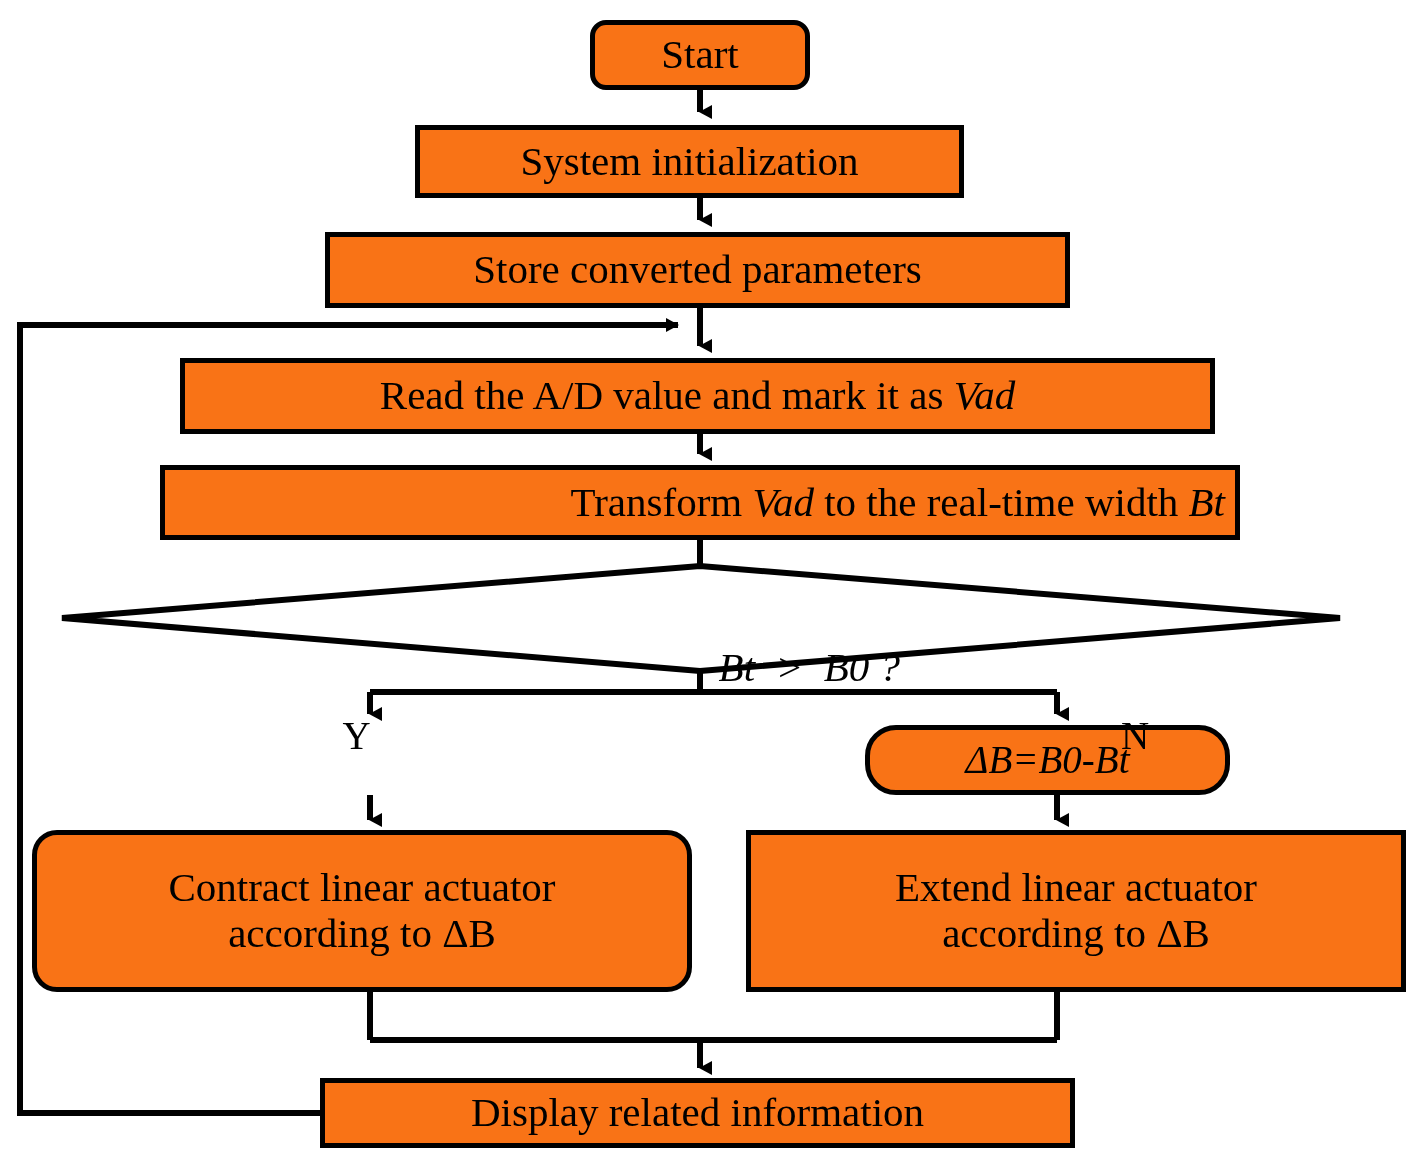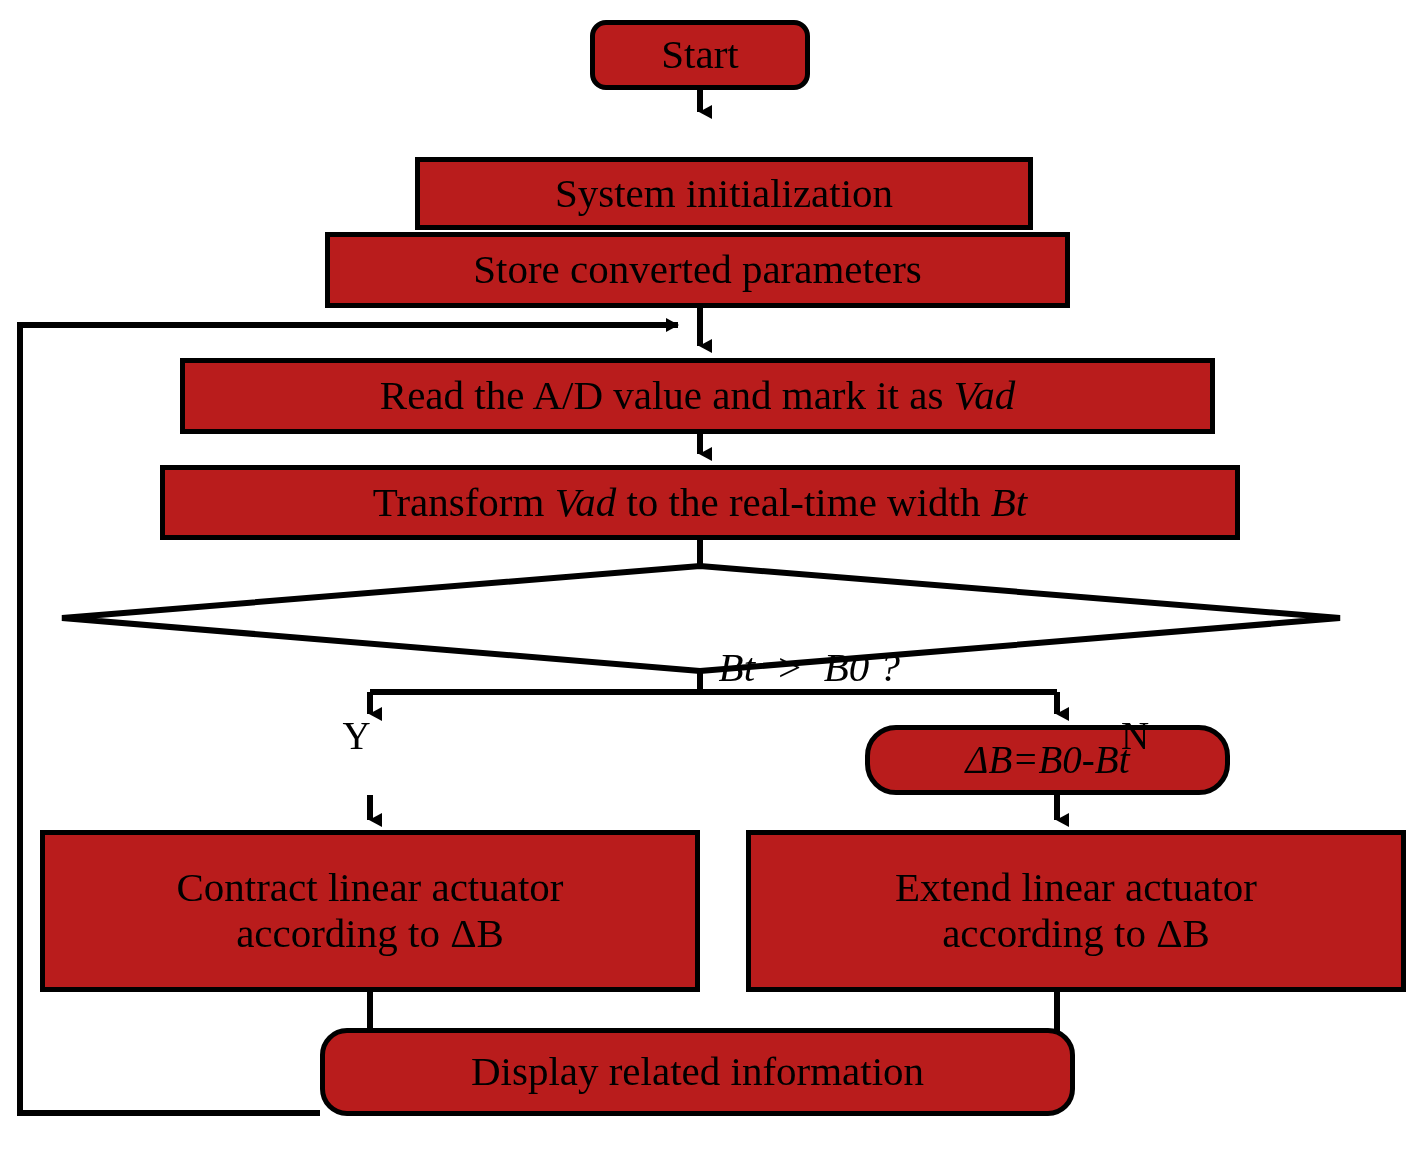--- a/index.html
+++ b/index.html
@@ -22,21 +22,21 @@
     left: 0;
     top: 0;
     width: 1408px;
     height: 1165px;
     pointer-events: none;
   }
   .node {
     position: absolute;
     box-sizing: border-box;
     border: 5px solid #000000;
-    background: #b91c1c;
+    background: #f97316;
     display: flex;
     align-items: center;
     justify-content: center;
     text-align: center;
     line-height: 1.12;
     z-index: 3;
   }
   .node.terminal {
     border-radius: 16px;
   }
@@ -110,58 +110,58 @@
       <path d="M 320 1113 L 20 1113 L 20 325 L 678 325" marker-end="url(#arrowright)"></path>
     </g>
 
     <polygon points="62,618 700,566 1340,618 700,671" fill="#ffffff" stroke="#000000" stroke-width="6" stroke-linejoin="miter"></polygon>
   </svg>
 
   <div class="node terminal f40" style="left:590px; top:20px; width:220px; height:70px;">
     <span class="txt">Start</span>
   </div>
 
-  <div class="node f40" style="left:415px; top:125px; width:618px; height:73px;margin-top:32px;">
+  <div class="node f40" style="left:415px; top:125px; width:549px; height:73px;">
     <span class="txt">System initialization</span>
   </div>
 
   <div class="node f40" style="left:325px; top:232px; width:745px; height:76px;">
     <span class="txt">Store converted parameters</span>
   </div>
 
   <div class="node f40" style="left:180px; top:358px; width:1035px; height:76px;">
     <span class="txt"><span>Read the A/D value and mark it as </span><span class="ital">Vad</span></span>
   </div>
 
-  <div class="node f40" style="left:160px; top:465px; width:1080px; height:75px;">
+  <div class="node f40" style="left:160px; top:465px; width:1080px; height:75px;text-align:right;">
     <span class="txt"><span>Transform </span><span class="ital">Vad</span><span> to the real-time width </span><span class="ital">Bt</span></span>
   </div>
 
   <div class="diamond-label f40" style="left:500px; top:595px; width:400px;">
     <span>Bt  &gt;  B0 ?</span>
   </div>
 
   <div class="branch-label f38" style="left:305px; top:668px;">
     <span>Y</span>
   </div>
 
   <div class="branch-label f38" style="left:1082px; top:668px;">
     <span>N</span>
   </div>
 
 
   <div class="node f38 ital" style="left:865px; top:725px; width:365px; height:70px;border-radius:31px;">
     <span class="txt">ΔB=B0-Bt</span>
   </div>
 
-  <div class="node f40" style="left:40px; top:830px; width:660px; height:162px;">
+  <div class="node f40" style="left:32px; top:830px; width:660px; height:162px;border-radius:25px;">
     <span class="txt"><span>Contract linear  actuator</span><br><span>according to ΔB</span></span>
   </div>
 
   <div class="node f40" style="left:746px; top:830px; width:660px; height:162px;">
     <span class="txt"><span>Extend linear  actuator</span><br><span>according to ΔB</span></span>
   </div>
 
-  <div class="node f40" style="left:320px; top:1028px; width:755px; height:88px;border-radius:27px;">
+  <div class="node f40" style="left:320px; top:1078px; width:755px; height:70px;">
     <span class="txt">Display  related information</span>
   </div>
 
 </div>
 
 </body></html>

